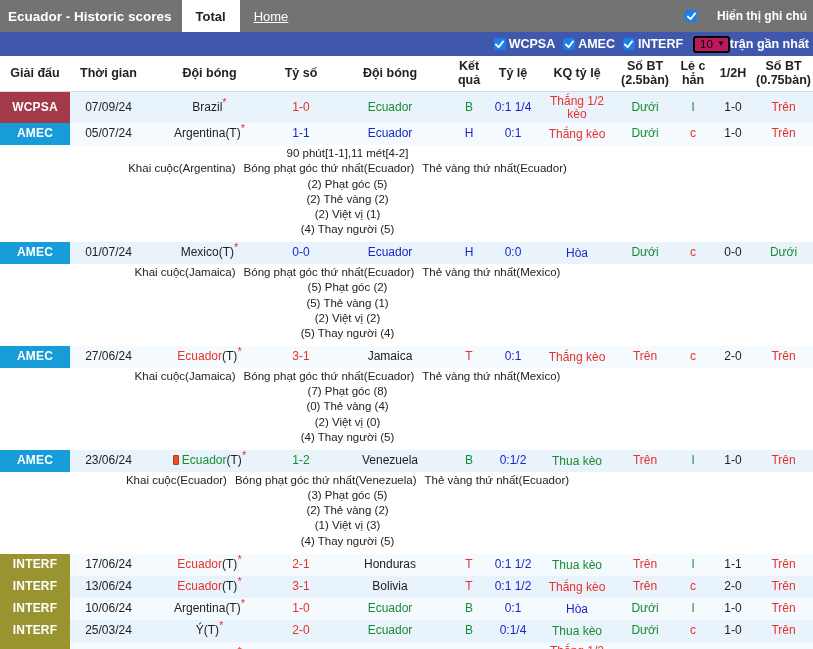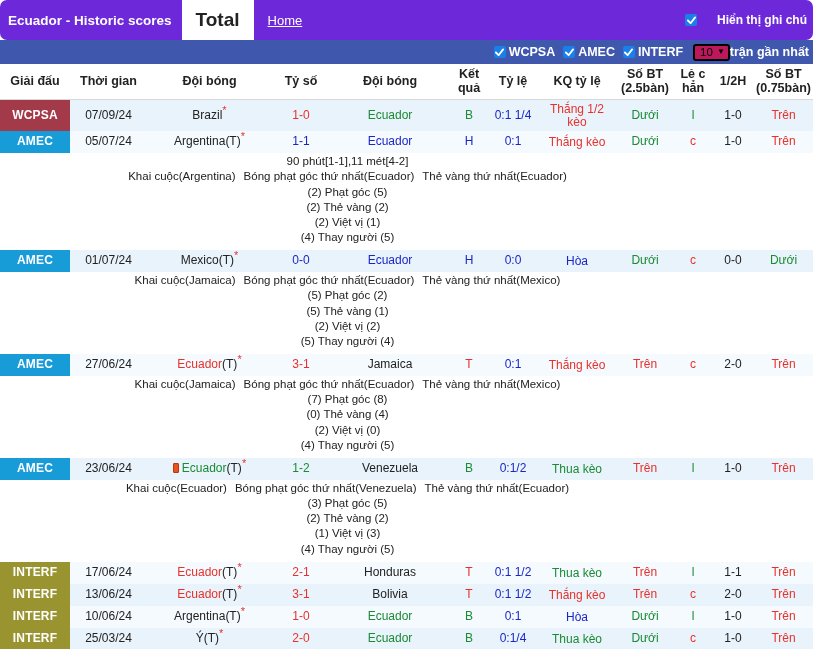--- a/index.html
+++ b/index.html
@@ -7,39 +7,38 @@
     margin: 0; padding: 0;
     width: 813px; height: 649px;
     background: #ffffff;
     font-family: "Liberation Sans", sans-serif;
     overflow: hidden;
   }
   #app { width: 813px; height: 649px; position: relative; }
 
   
   .topbar {
-    height: 40px;
-    background: #6d28d9;
+    height: 32px;
+    background: #737373;
     display: flex;
     align-items: stretch;
     color: #ffffff;
-    border-radius: 7px;
   }
   .topbar-title {
     font-size: 13.5px;
     font-weight: bold;
     color: #ffffff;
     display: flex; align-items: center;
     padding: 0 10px 0 8px;
     white-space: nowrap;
   }
   .tab {
     display: flex; align-items: center;
     padding: 0 14px;
-    font-size: 19px;
+    font-size: 13px;
     font-weight: bold;
     white-space: nowrap;
   }
   .tab.active {
     background: #ffffff;
     color: #222222;
   }
   .tab.link {
     color: #ffffff;
     text-decoration: underline;

